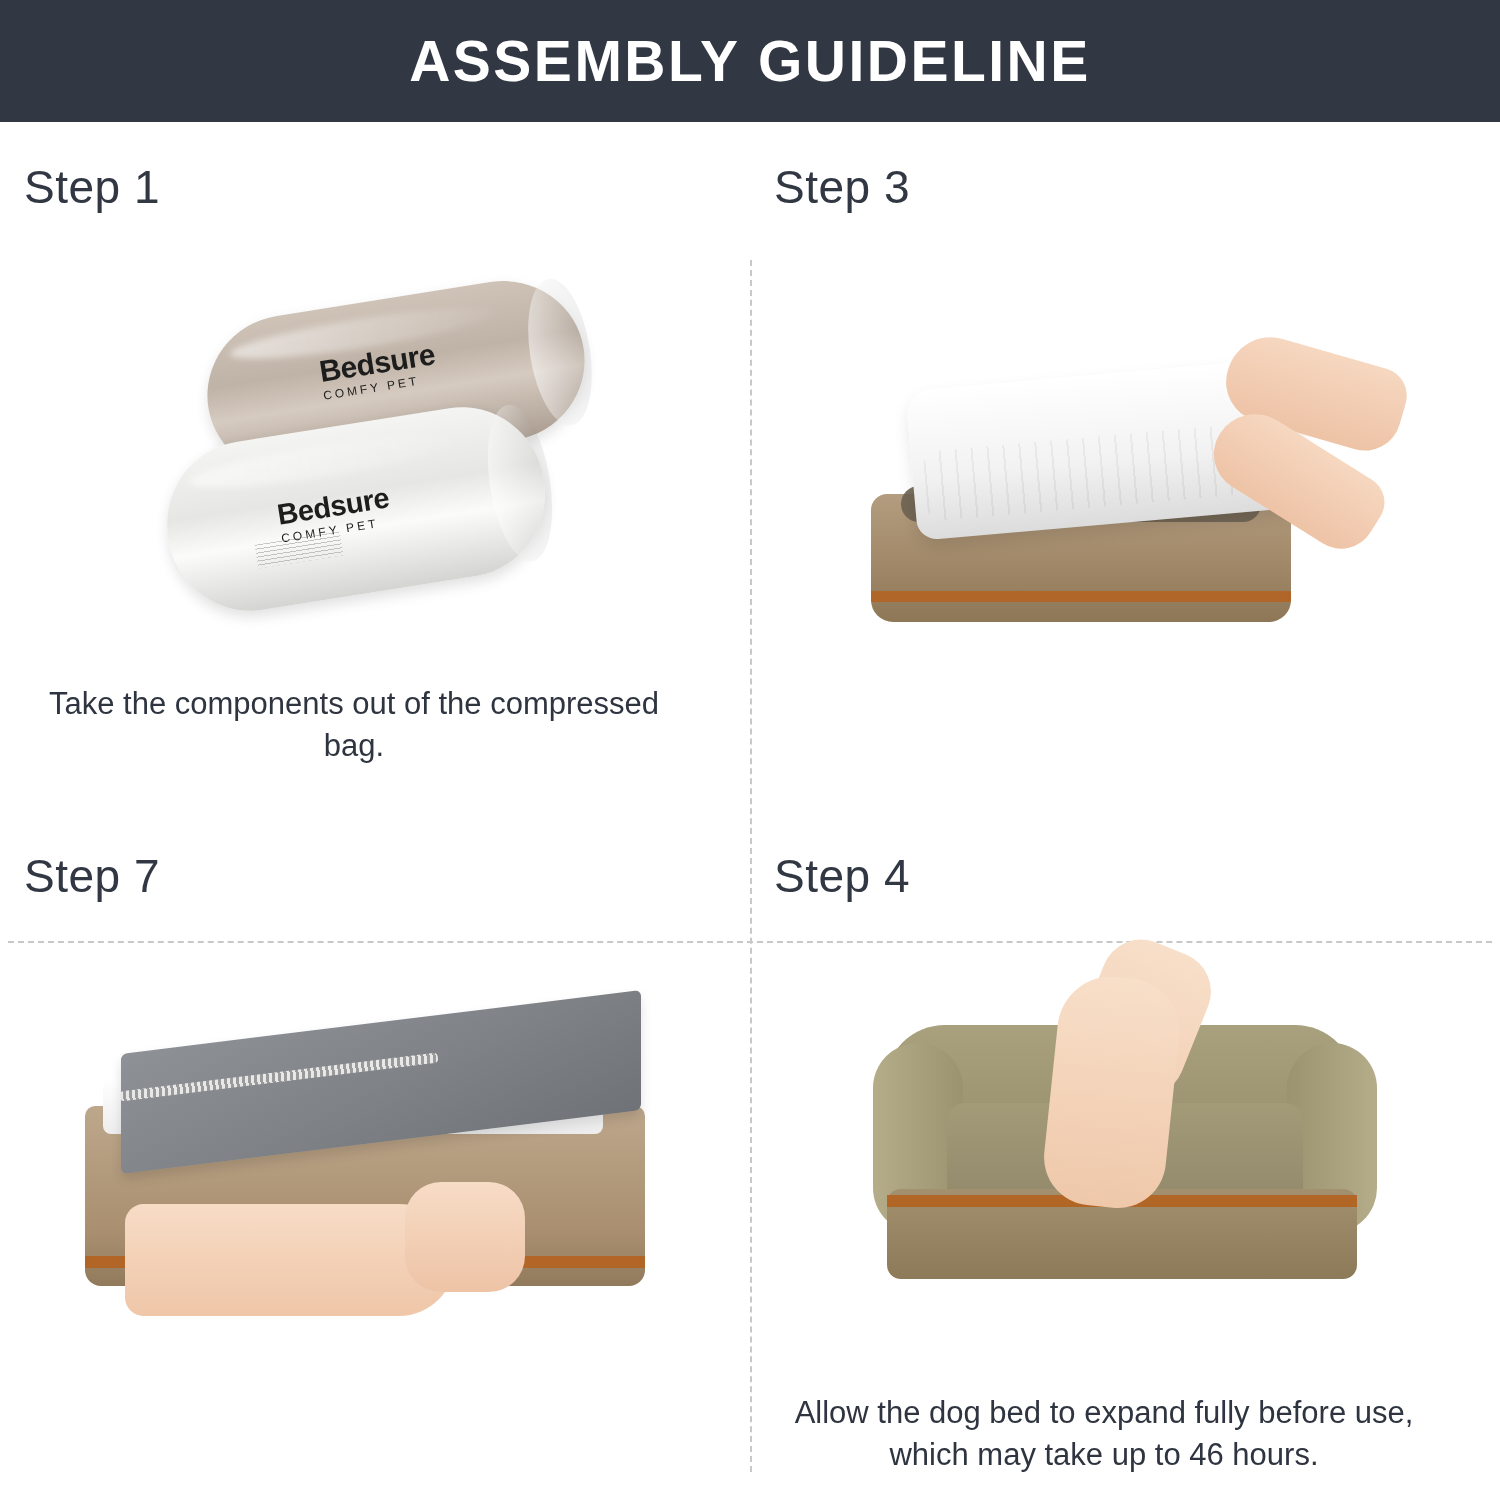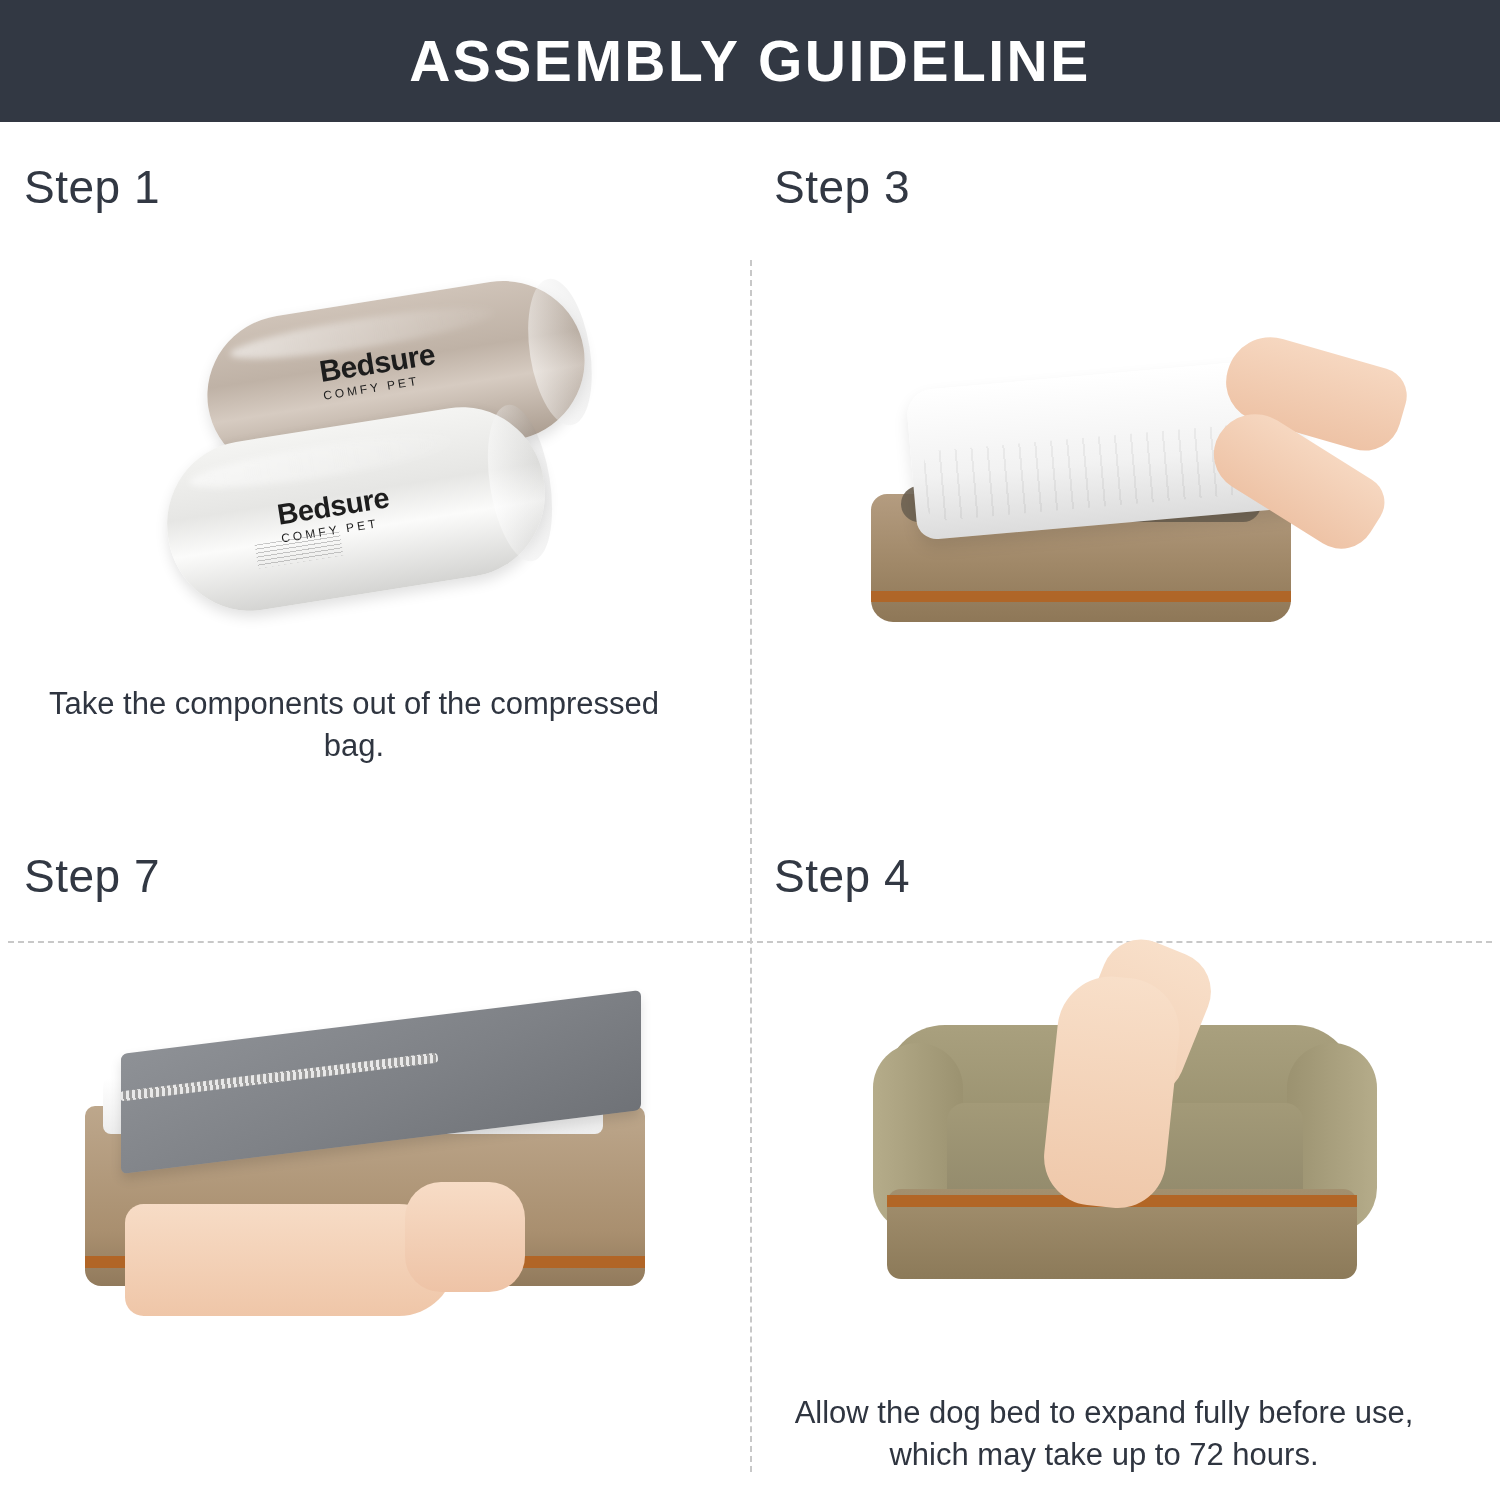--- a/index.html
+++ b/index.html
@@ -351,17 +351,17 @@
         <div class="art art4">
           <div class="bolster"></div>
           <div class="bolster-l"></div>
           <div class="bolster-r"></div>
           <div class="seat4"></div>
           <div class="base4"></div>
           <div class="arm4"></div>
           <div class="hand4"></div>
         </div>
       </div>
-      <div class="caption">Allow the dog bed to expand fully before use, which may take up to 72 hours.</div>
+      <div class="caption">Allow the dog bed to expand fully before use, which may take up to 46 hours.</div>
     </div>
 
   </div>
 </div>
 
 </body></html>

